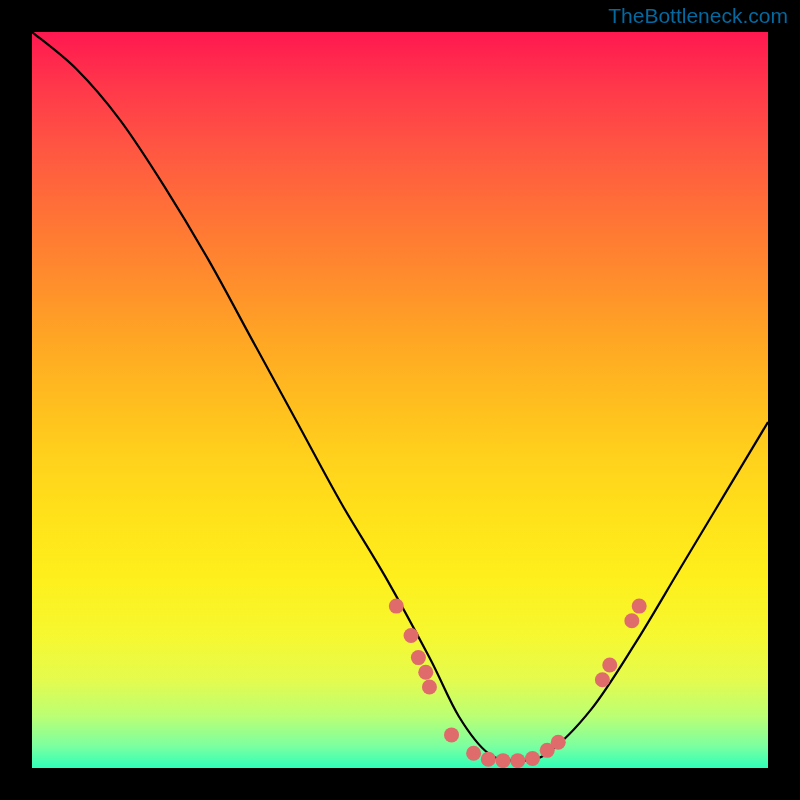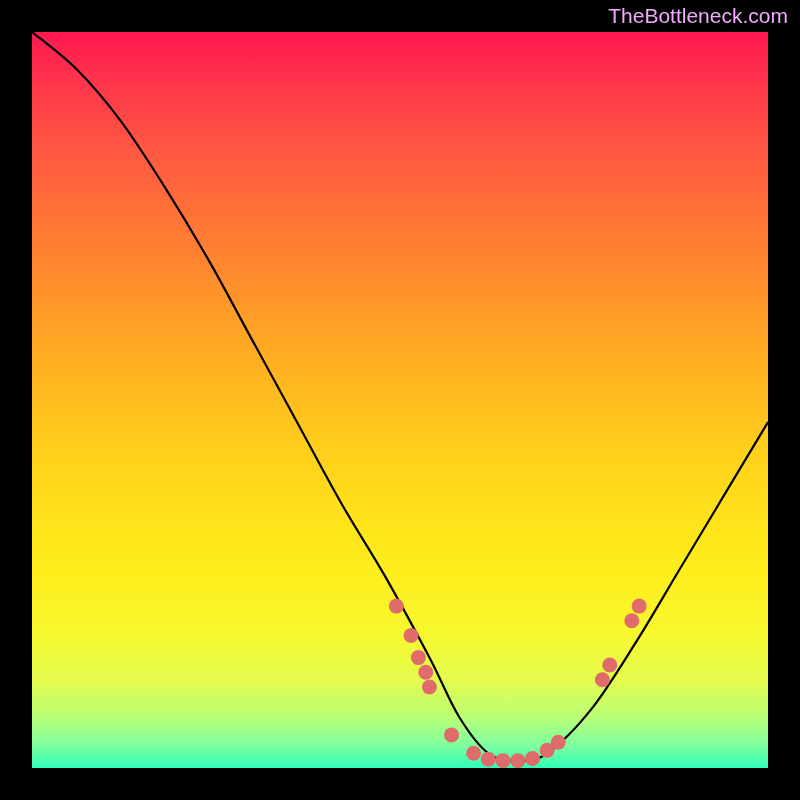--- a/index.html
+++ b/index.html
@@ -7,21 +7,21 @@
     width: 800px;
     height: 800px;
     background: #000;
     position: relative;
     font-family: Arial, sans-serif;
   }
   .watermark {
     position: absolute;
     top: 4px;
     right: 12px;
-    color: #f0abfc;
+    color: #0369a1;
     font-size: 21px;
     font-weight: 500;
     z-index: 10;
   }
   .plot-area {
     position: absolute;
     left: 32px;
     top: 32px;
     width: 736px;
     height: 736px;

